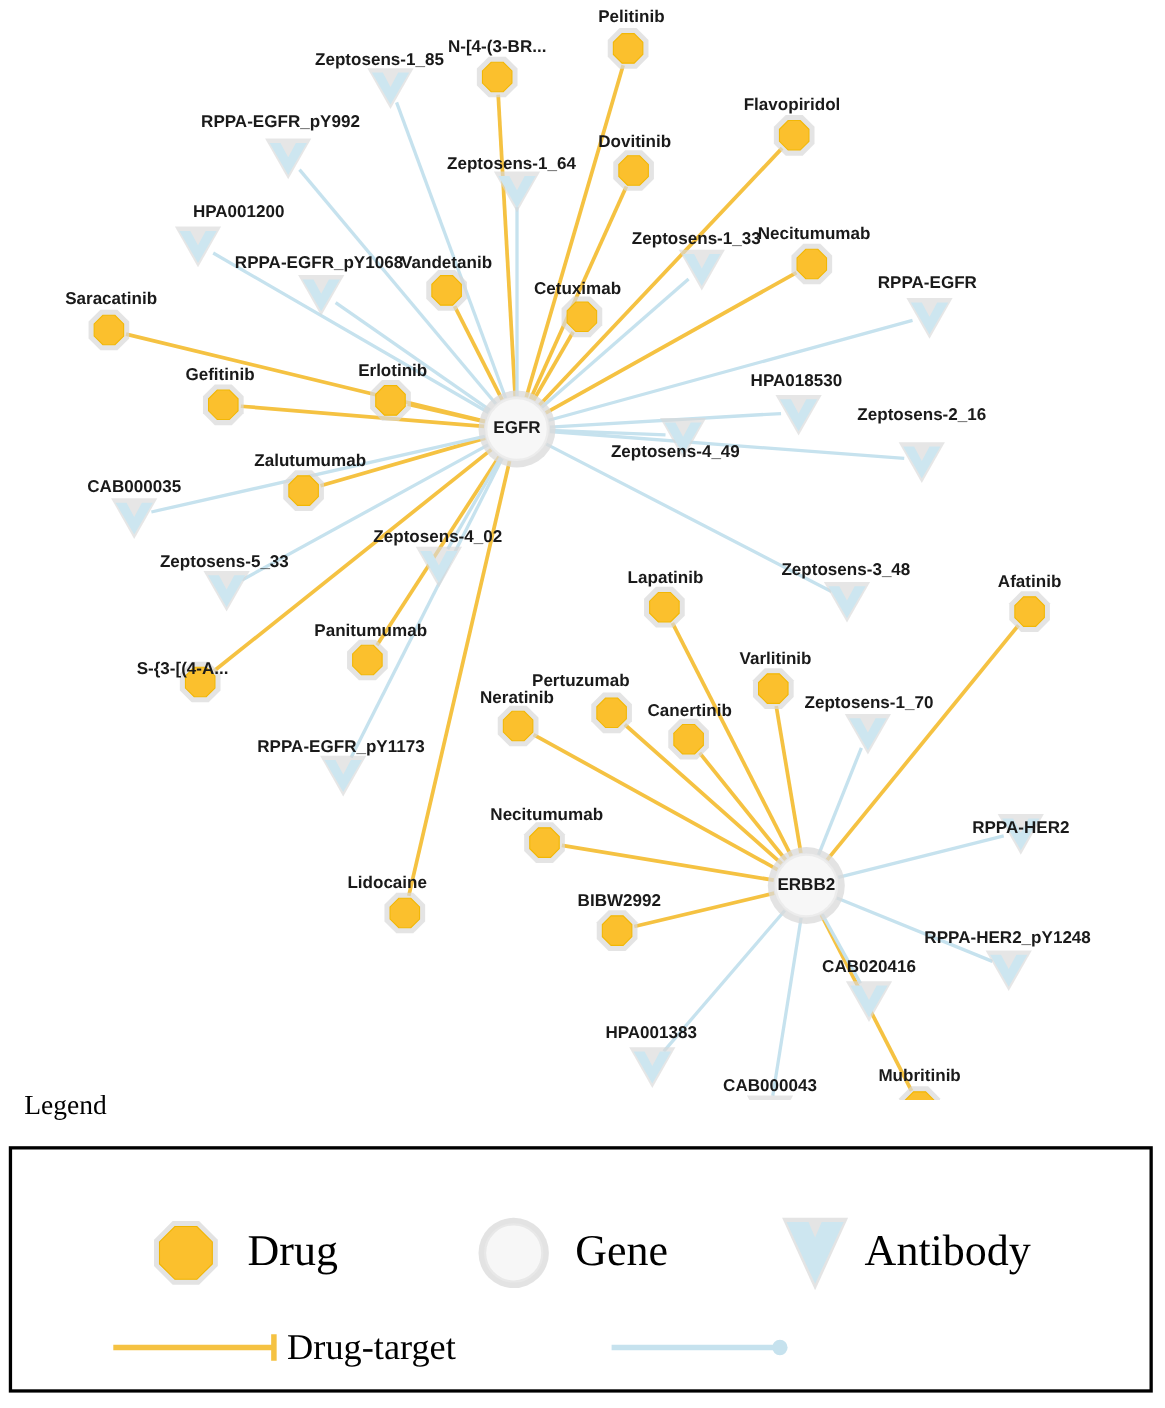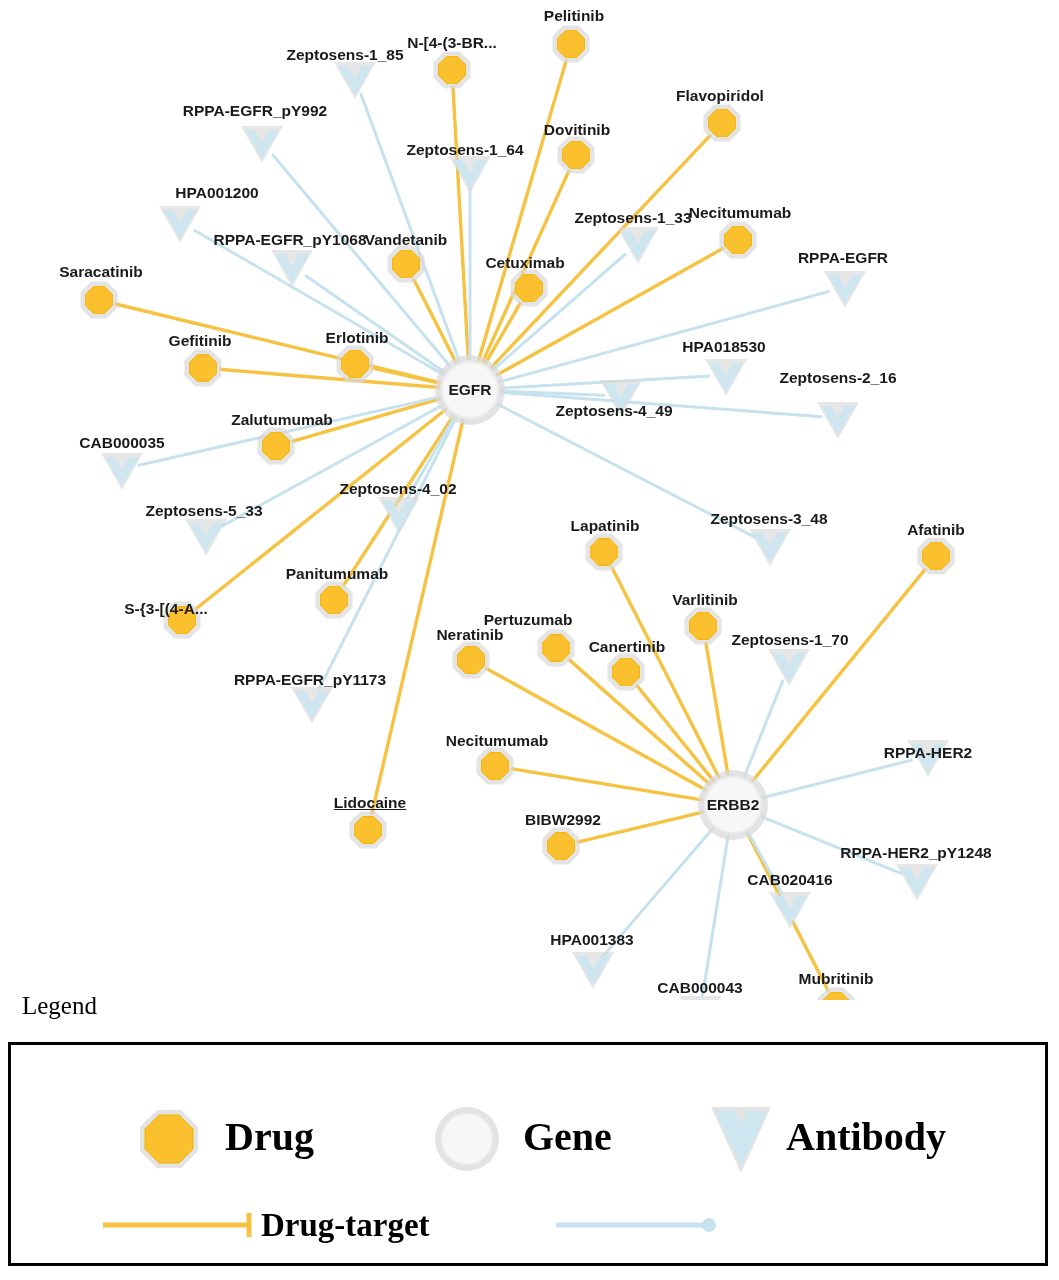--- a/index.html
+++ b/index.html
@@ -51,21 +51,20 @@
   }
   #legend-box {
     position: absolute;
     left: 8px;
     top: 1042px;
     width: 1040px;
     height: 224px;
     border: 3px solid #000;
     box-sizing: border-box;
     background: #fff;
-    font-weight: bold;
   }
   .legend-text {
     position: absolute;
     font-family: "Liberation Serif", serif;
     font-size: 40px;
     color: #000;
     white-space: nowrap;
   }
   .legend-text-sm {
     position: absolute;
@@ -333,21 +332,21 @@
     <div class="node-label" style="left: 282px; top: 420px;">Zalutumumab</div>
     <div class="node-label" style="left: 605px; top: 526px;">Lapatinib</div>
     <div class="node-label" style="left: 936px; top: 530px;">Afatinib</div>
     <div class="node-label" style="left: 337px; top: 574px;">Panitumumab</div>
     <div class="node-label" style="left: 705px; top: 600px;">Varlitinib</div>
     <div class="node-label" style="left: 166px; top: 609px;">S-{3-[(4-A...</div>
     <div class="node-label" style="left: 528px; top: 620px;">Pertuzumab</div>
     <div class="node-label" style="left: 627px; top: 647px;">Canertinib</div>
     <div class="node-label" style="left: 470px; top: 635px;">Neratinib</div>
     <div class="node-label" style="left: 497px; top: 741px;">Necitumumab</div>
-    <div class="node-label" style="left: 370px; top: 803px; text-decoration: underline;">Lidocaine</div>
+    <div class="node-label" style="left: 352px; top: 803px;">Lidocaine</div>
     <div class="node-label" style="left: 563px; top: 820px;">BIBW2992</div>
     <div class="node-label" style="left: 836px; top: 979px;">Mubritinib</div>
     <div class="node-label" style="left: 345px; top: 55px;">Zeptosens-1_85</div>
     <div class="node-label" style="left: 255px; top: 111px;">RPPA-EGFR_pY992</div>
     <div class="node-label" style="left: 465px; top: 150px;">Zeptosens-1_64</div>
     <div class="node-label" style="left: 178px; top: 193px; margin-left: 39px;">HPA001200</div>
     <div class="node-label" style="left: 633px; top: 218px;">Zeptosens-1_33</div>
     <div class="node-label" style="left: 290px; top: 240px;">RPPA-EGFR_pY1068</div>
     <div class="node-label" style="left: 843px; top: 258px;">RPPA-EGFR</div>
     <div class="node-label" style="left: 724px; top: 347px;">HPA018530</div>

